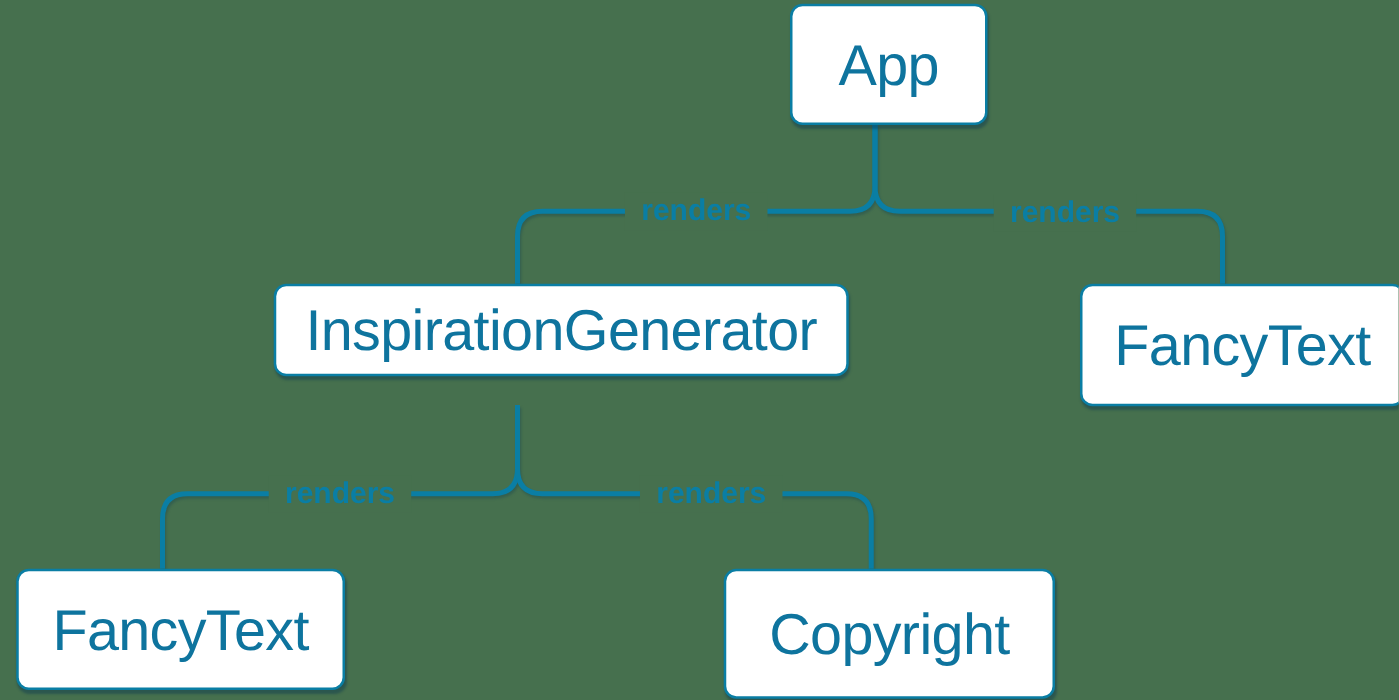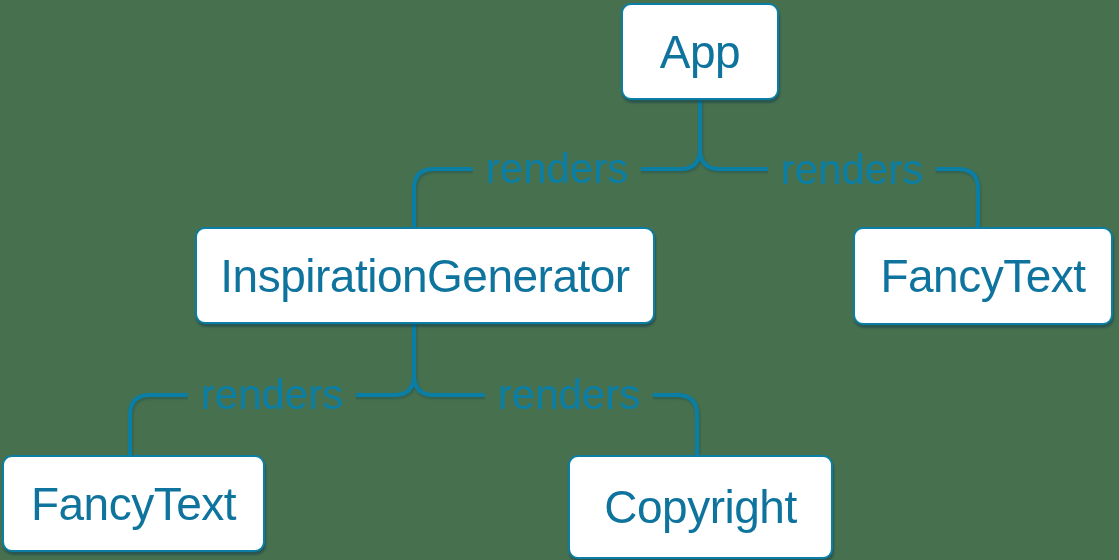--- a/index.html
+++ b/index.html
@@ -38,33 +38,34 @@
     background:var(--node-fill);
     border:2.5px solid var(--accent);
     border-radius:10px;
     display:flex;
     align-items:center;
     justify-content:center;
     color:var(--node-text);
     font-size:46px;
     letter-spacing:-0.5px;
     box-shadow:1px 3px 2px var(--shadow);
+    margin-left:11px;
   }
   .node-app{left:621px;top:3px;width:158px;height:97px;}
-  .node-ig{left:195px;top:227px;width:460px;height:97px;}
+  .node-ig{left:208px;top:227px;width:460px;height:74px;}
   .node-ft-top{left:853px;top:227px;width:260px;height:98px;}
   .node-ft-bottom{left:2px;top:455px;width:263px;height:97px;}
   .node-copyright{left:568px;top:455px;width:265px;height:104px;}
   .edge-label{
     position:absolute;
     transform:translate(-50%,-50%);
     background:var(--bg);
     color:var(--accent);
-    font-size:42px;
-    font-weight:normal;
+    font-size:24px;
+    font-weight:bold;
     line-height:1.15;
     padding:1px 13px;
     white-space:nowrap;
     text-align:center;
   }
   .edge-label-a{left:557px;top:169px;}
   .edge-label-b{left:852px;top:170px;}
   .edge-label-c{left:272px;top:395px;}
   .edge-label-d{left:569px;top:395px;}
 </style>

